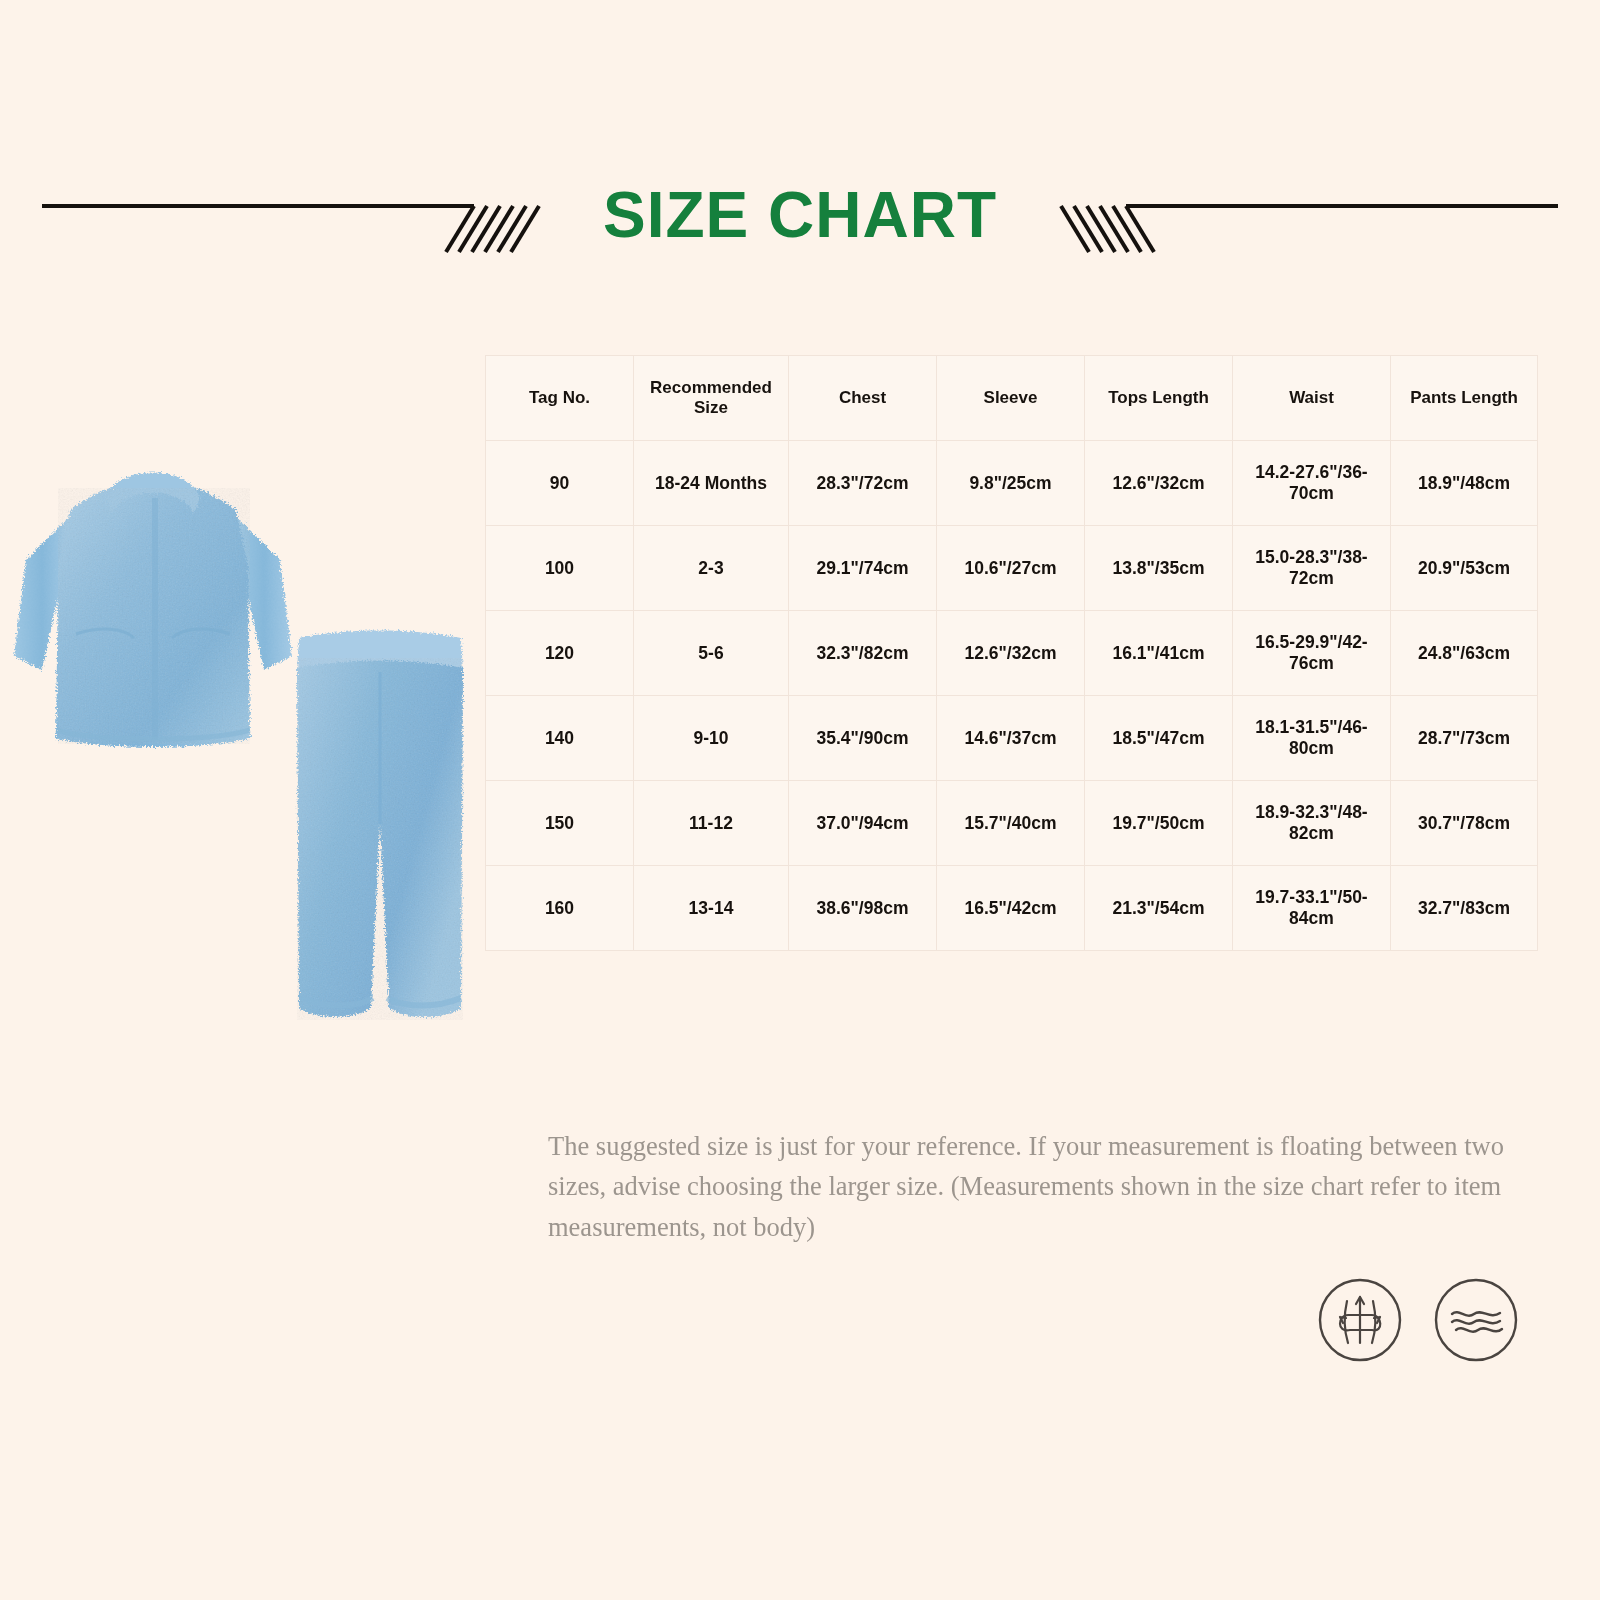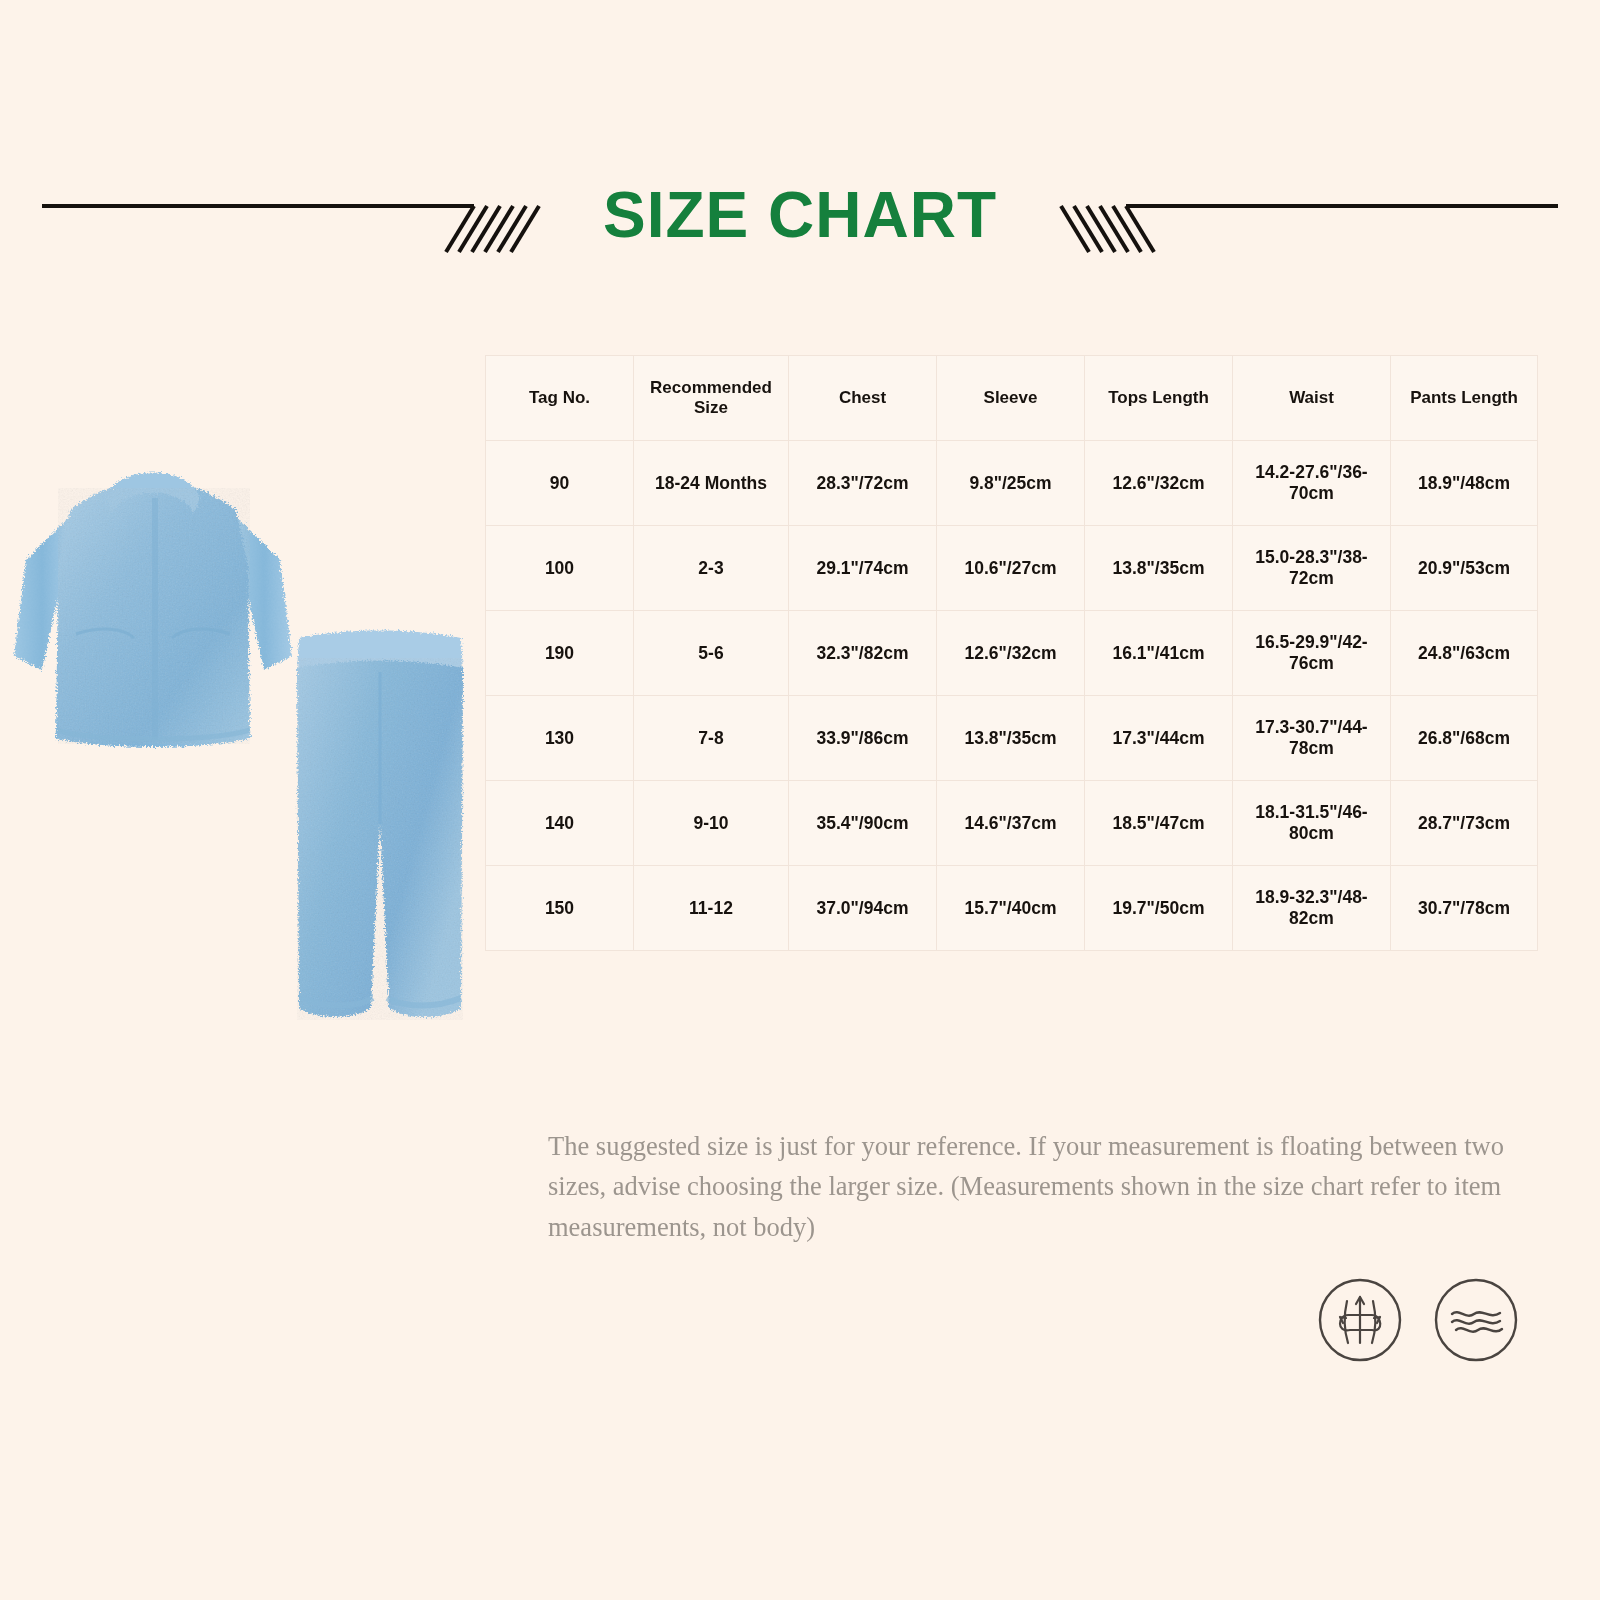--- a/index.html
+++ b/index.html
@@ -298,54 +298,54 @@
     <tr>
       <td>100</td>
       <td>2-3</td>
       <td>29.1"/74cm</td>
       <td>10.6"/27cm</td>
       <td>13.8"/35cm</td>
       <td>15.0-28.3"/38-72cm</td>
       <td>20.9"/53cm</td>
     </tr>
     <tr>
-      <td>190</td>
+      <td>120</td>
       <td>5-6</td>
       <td>32.3"/82cm</td>
       <td>12.6"/32cm</td>
       <td>16.1"/41cm</td>
       <td>16.5-29.9"/42-76cm</td>
       <td>24.8"/63cm</td>
-    </tr>
-    <tr>
-      <td>130</td>
-      <td>7-8</td>
-      <td>33.9"/86cm</td>
-      <td>13.8"/35cm</td>
-      <td>17.3"/44cm</td>
-      <td>17.3-30.7"/44-78cm</td>
-      <td>26.8"/68cm</td>
     </tr>
     <tr>
       <td>140</td>
       <td>9-10</td>
       <td>35.4"/90cm</td>
       <td>14.6"/37cm</td>
       <td>18.5"/47cm</td>
       <td>18.1-31.5"/46-80cm</td>
       <td>28.7"/73cm</td>
     </tr>
     <tr>
       <td>150</td>
       <td>11-12</td>
       <td>37.0"/94cm</td>
       <td>15.7"/40cm</td>
       <td>19.7"/50cm</td>
       <td>18.9-32.3"/48-82cm</td>
       <td>30.7"/78cm</td>
+    </tr>
+    <tr>
+      <td>160</td>
+      <td>13-14</td>
+      <td>38.6"/98cm</td>
+      <td>16.5"/42cm</td>
+      <td>21.3"/54cm</td>
+      <td>19.7-33.1"/50-84cm</td>
+      <td>32.7"/83cm</td>
     </tr>
   </tbody>
 </table>
 
 <div class="note">The suggested size is just for your reference. If your measurement is floating between two sizes, advise choosing the larger size. (Measurements shown in the size chart refer to item measurements, not body)</div>
 
 <div class="care-icons">
 
   <svg class="care-icon" viewBox="0 0 100 100">
     <circle cx="50" cy="50" r="40" fill="none" stroke="#4a4440" stroke-width="2.4"></circle>

